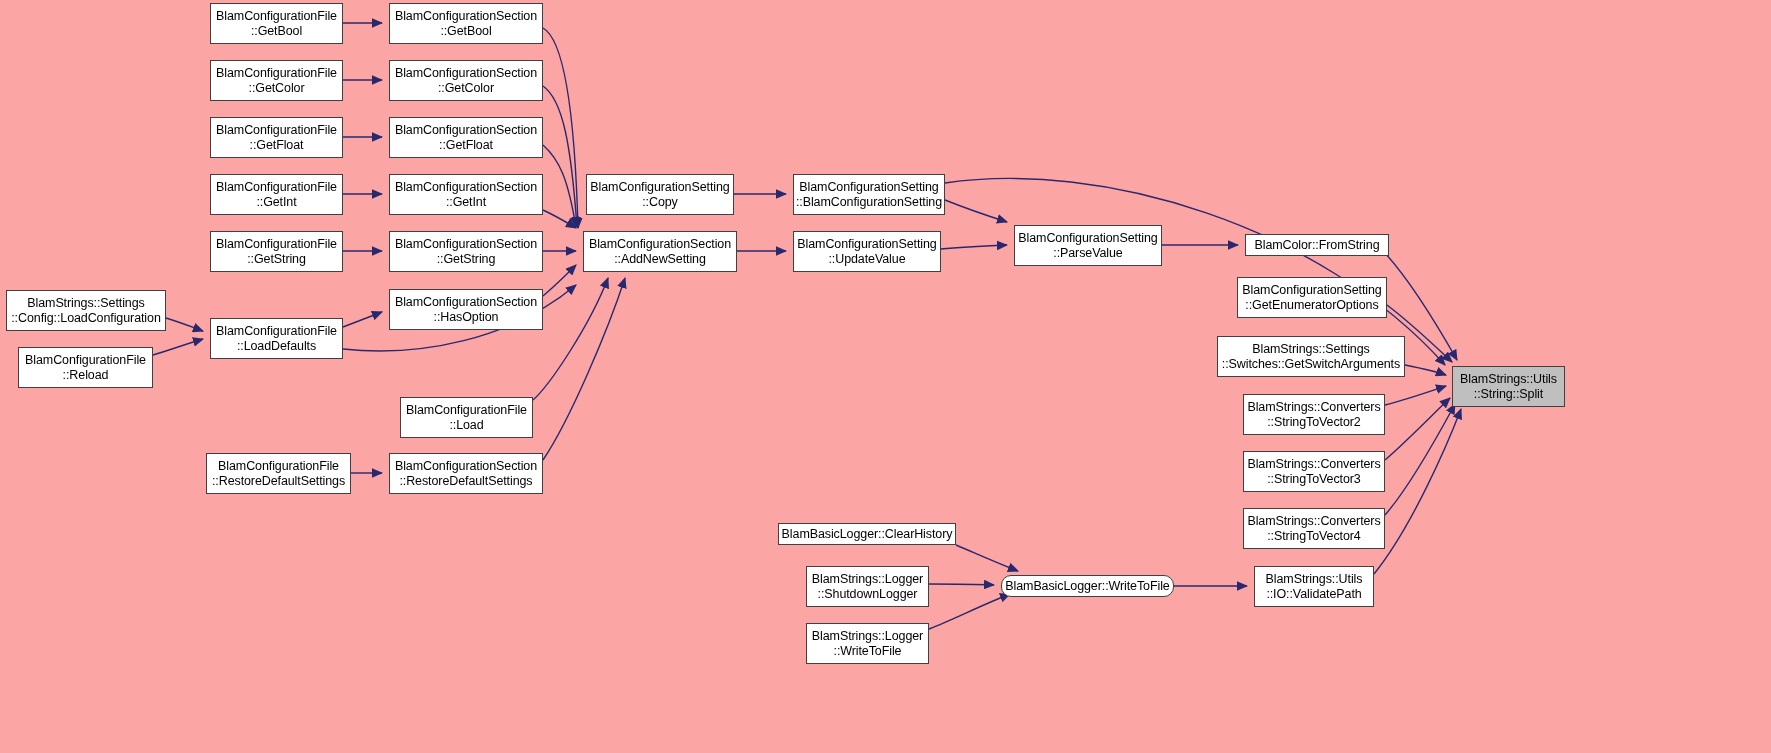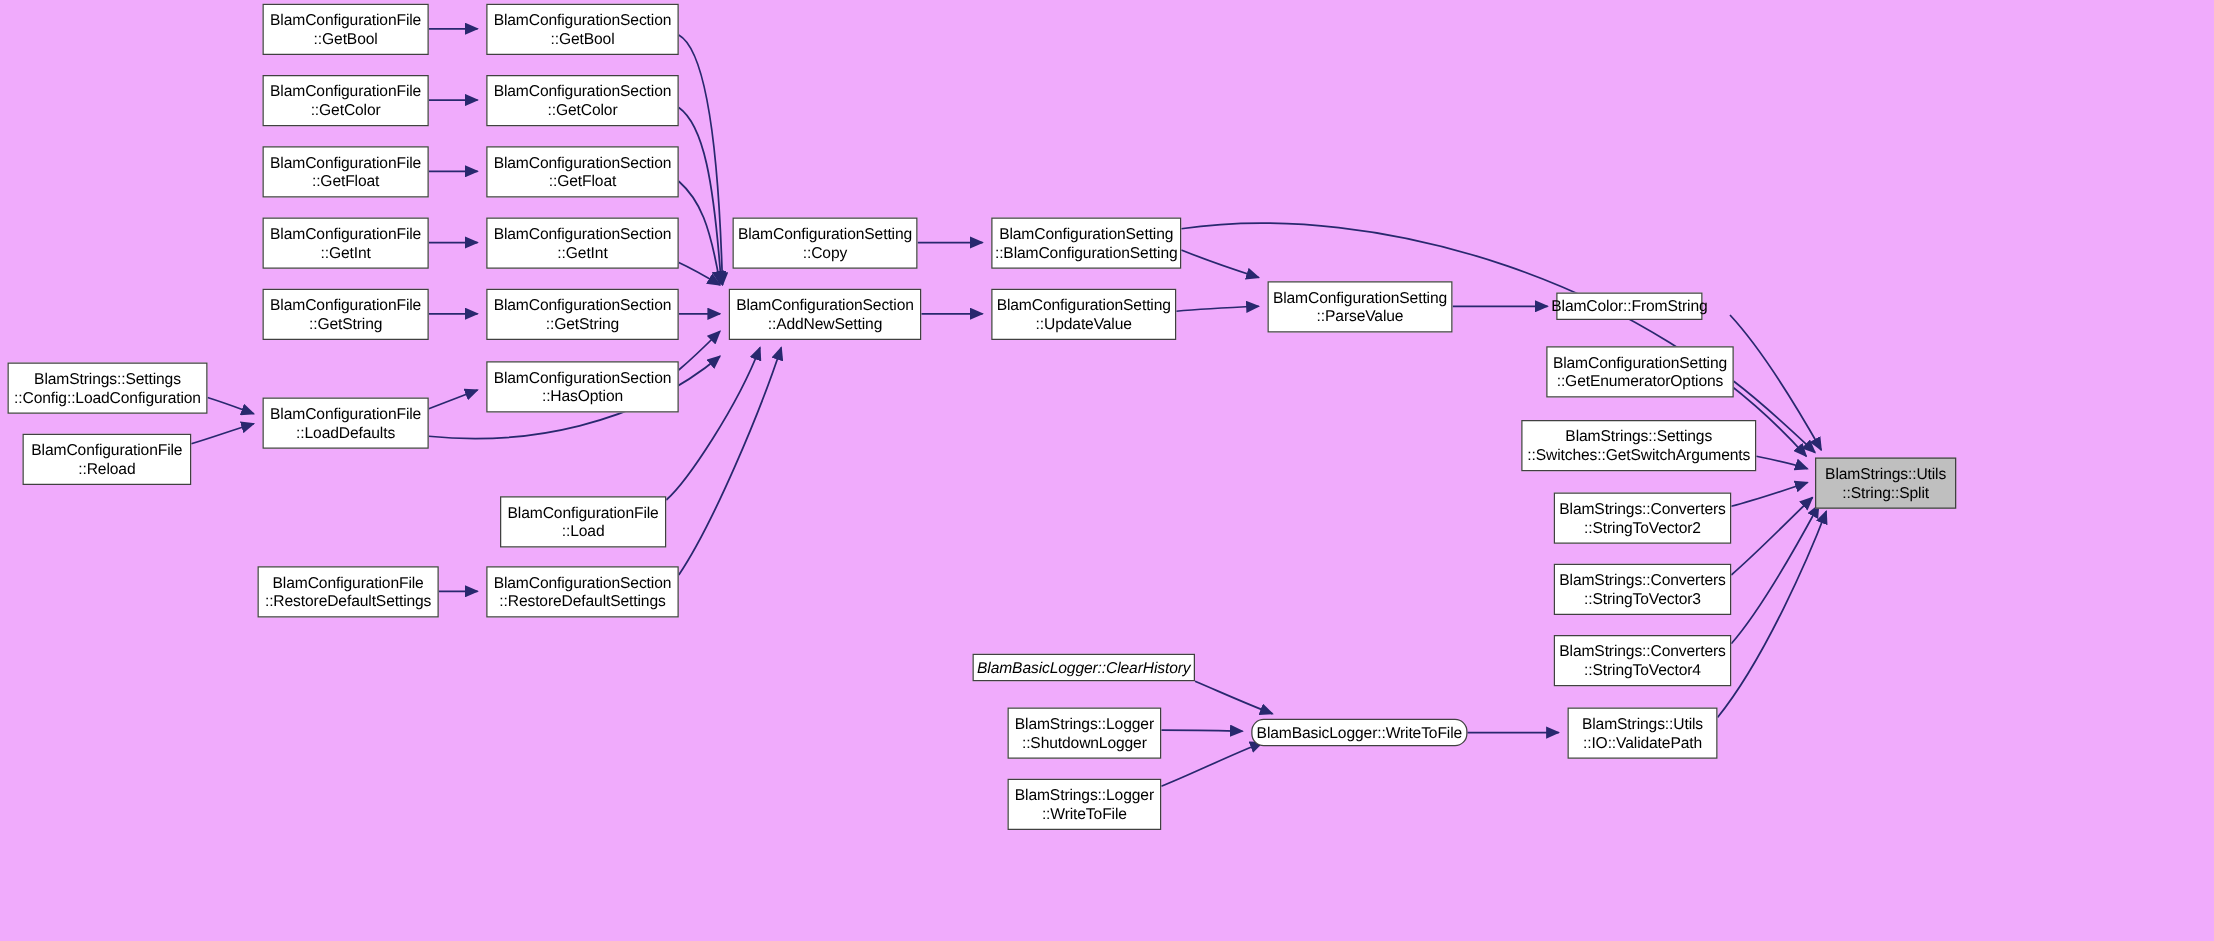--- a/index.html
+++ b/index.html
@@ -5,21 +5,21 @@
 <style>
   html, body {
     margin: 0;
     padding: 0;
     background: #ffffff;
   }
   #canvas {
     position: relative;
     width: 1771px;
     height: 753px;
-    background: #f0abfc;
+    background: #fca5a5;
     overflow: hidden;
     font-family: "Liberation Sans", sans-serif;
   }
   #edge-layer {
     position: absolute;
     left: 0;
     top: 0;
     width: 1771px;
     height: 753px;
     pointer-events: none;
@@ -131,35 +131,35 @@
       <div class="node" style="left: 583px; top: 231px; width: 154px; height: 41px;"><span>BlamConfigurationSection
 ::AddNewSetting</span></div>
       <div class="node" style="left: 586px; top: 174px; width: 148px; height: 41px;"><span>BlamConfigurationSetting
 ::Copy</span></div>
       <div class="node" style="left: 793px; top: 174px; width: 152px; height: 41px;"><span>BlamConfigurationSetting
 ::BlamConfigurationSetting</span></div>
       <div class="node" style="left: 793px; top: 231px; width: 148px; height: 41px;"><span>BlamConfigurationSetting
 ::UpdateValue</span></div>
       <div class="node" style="left: 1014px; top: 225px; width: 148px; height: 41px;"><span>BlamConfigurationSetting
 ::ParseValue</span></div>
-      <div class="node" style="left: 1245px; top: 234px; width: 117px; height: 22px;"><span>BlamColor::FromString</span></div>
+      <div class="node" style="left: 1245px; top: 234px; width: 144px; height: 22px;"><span>BlamColor::FromString</span></div>
       <div class="node" style="left: 1237px; top: 277px; width: 150px; height: 41px;"><span>BlamConfigurationSetting
 ::GetEnumeratorOptions</span></div>
       <div class="node" style="left: 1217px; top: 336px; width: 188px; height: 41px;"><span>BlamStrings::Settings
 ::Switches::GetSwitchArguments</span></div>
       <div class="node" style="left: 1243px; top: 394px; width: 142px; height: 41px;"><span>BlamStrings::Converters
 ::StringToVector2</span></div>
       <div class="node" style="left: 1243px; top: 451px; width: 142px; height: 41px;"><span>BlamStrings::Converters
 ::StringToVector3</span></div>
       <div class="node" style="left: 1243px; top: 508px; width: 142px; height: 41px;"><span>BlamStrings::Converters
 ::StringToVector4</span></div>
       <div class="node" style="left: 1254px; top: 566px; width: 120px; height: 41px;"><span>BlamStrings::Utils
 ::IO::ValidatePath</span></div>
       <div class="node highlight" style="left: 1452px; top: 366px; width: 113px; height: 41px;"><span>BlamStrings::Utils
 ::String::Split</span></div>
-      <div class="node" style="left: 778px; top: 523px; width: 178px; height: 22px; font-style: italic;"><span>BlamBasicLogger::ClearHistory</span></div>
+      <div class="node" style="left: 778px; top: 523px; width: 178px; height: 22px;"><span>BlamBasicLogger::ClearHistory</span></div>
       <div class="node" style="left: 806px; top: 566px; width: 123px; height: 41px;"><span>BlamStrings::Logger
 ::ShutdownLogger</span></div>
       <div class="node" style="left: 806px; top: 623px; width: 123px; height: 41px;"><span>BlamStrings::Logger
 ::WriteToFile</span></div>
       <div class="node" style="left: 1001px; top: 575px; width: 173px; height: 22px; border-radius: 10px;"><span>BlamBasicLogger::WriteToFile</span></div>
     </div>
 </div>
 
 </body></html>

